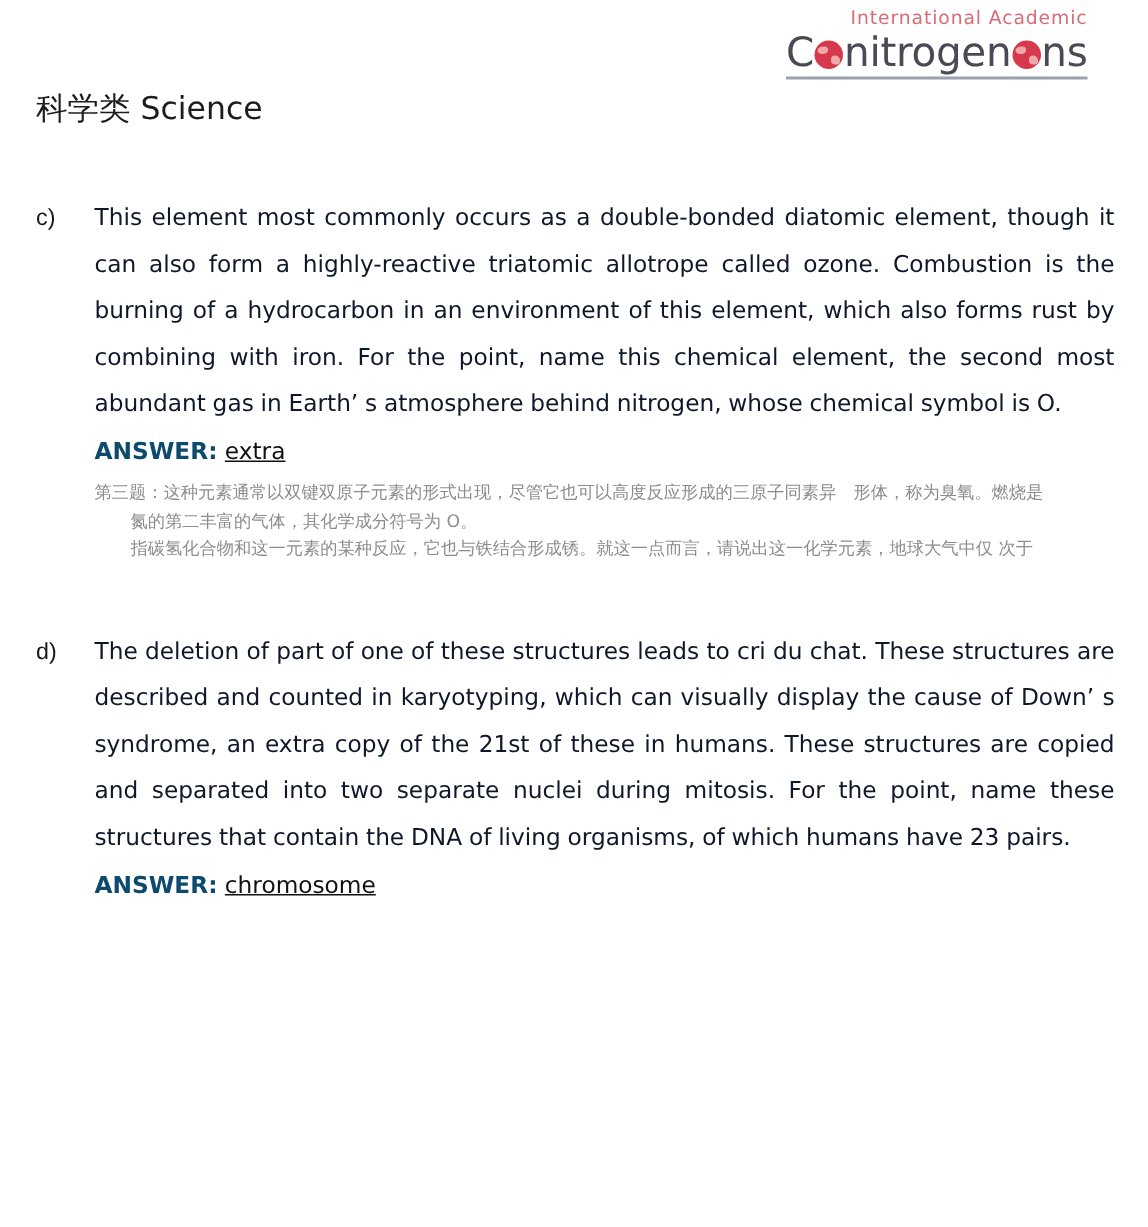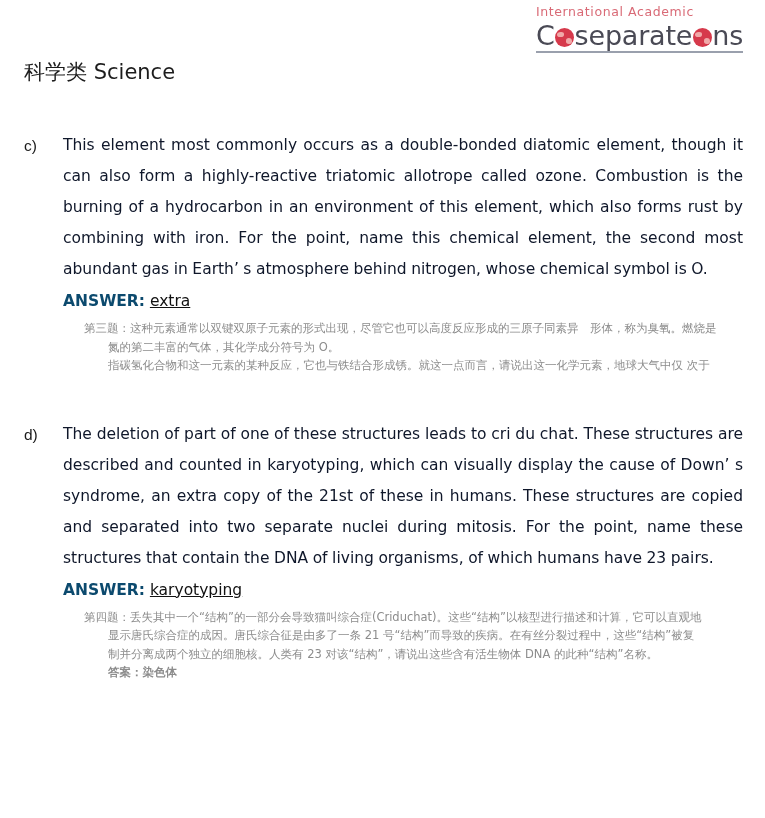--- a/index.html
+++ b/index.html
@@ -13,22 +13,22 @@
     font-family: "Liberation Sans", "DejaVu Sans", sans-serif;
     color: #1a1a1a;
     position: relative;
     overflow: hidden;
   }
 
   
   .logo-block {
     position: absolute;
     top: 6px;
-    right: 22px;
-    text-align: left;
+    right: 40px;
+    text-align: right;
     line-height: 1;
   }
   .logo-top {
     font-size: 12.5px;
     color: #d96a76;
     letter-spacing: 0.6px;
     font-family: "DejaVu Sans", sans-serif;
     white-space: nowrap;
   }
   .logo-main {
@@ -132,21 +132,20 @@
     color: #111111;
   }
 
   
   .cn-block {
     margin-top: 4px;
     color: #8c8c8c;
     font-size: 11.5px;
     line-height: 18.5px;
     font-family: "DejaVu Sans", sans-serif;
-    margin-left: 21px;
   }
   .cn-line {
     white-space: pre;
     overflow: hidden;
   }
   .cn-indent {
     padding-left: 24px;
   }
   .cn-answer {
     padding-left: 24px;
@@ -155,21 +154,21 @@
 
   .spacer {
     height: 44px;
   }
 </style>
 </head>
 <body>
 
 <div class="logo-block">
   <div class="logo-top">International Academic</div>
-  <div class="logo-main"><span>C</span><span class="globe-o"></span><span>separate</span><span class="globe-o"></span><span>ns</span></div>
+  <div class="logo-main"><span>C</span><span class="globe-o"></span><span>nitrogen</span><span class="globe-o"></span><span>ns</span></div>
   <div class="logo-rule"></div>
 </div>
 
 <div class="page-title">科学类 Science</div>
 
 <div class="content">
 
   <div class="question">
     <div class="q-marker">c)</div>
     <div class="q-body">
@@ -184,23 +183,17 @@
     </div>
   </div>
 
   <div class="spacer"></div>
 
   <div class="question">
     <div class="q-marker">d)</div>
     <div class="q-body">
       <div class="q-text">The deletion of part of one of these structures leads to cri du chat. These structures are described and counted in karyotyping, which can visually display the cause of Down’ s syndrome, an extra copy of the 21st of these in humans. These structures are copied and separated into two separate nuclei during mitosis. For the point, name these structures that contain the DNA of living organisms, of which humans have 23 pairs.</div>
       <div class="answer-line"><span class="answer-label">ANSWER:</span>
-        <span class="answer-value">karyotyping</span></div>
-      <div class="cn-block">
-        <div class="cn-line">第四题：丢失其中一个“结构”的一部分会导致猫叫综合症(Criduchat)。这些“结构”以核型进行描述和计算，它可以直观地</div>
-        <div class="cn-line cn-indent">显示唐氏综合症的成因。唐氏综合征是由多了一条 21 号“结构”而导致的疾病。在有丝分裂过程中，这些“结构”被复</div>
-        <div class="cn-line cn-indent">制并分离成两个独立的细胞核。人类有 23 对该“结构”，请说出这些含有活生物体 DNA 的此种“结构”名称。</div>
-        <div class="cn-answer">答案：染色体</div>
-      </div>
+        <span class="answer-value">chromosome</span></div>
     </div>
   </div>
 
 </div>
 
 </body></html>

